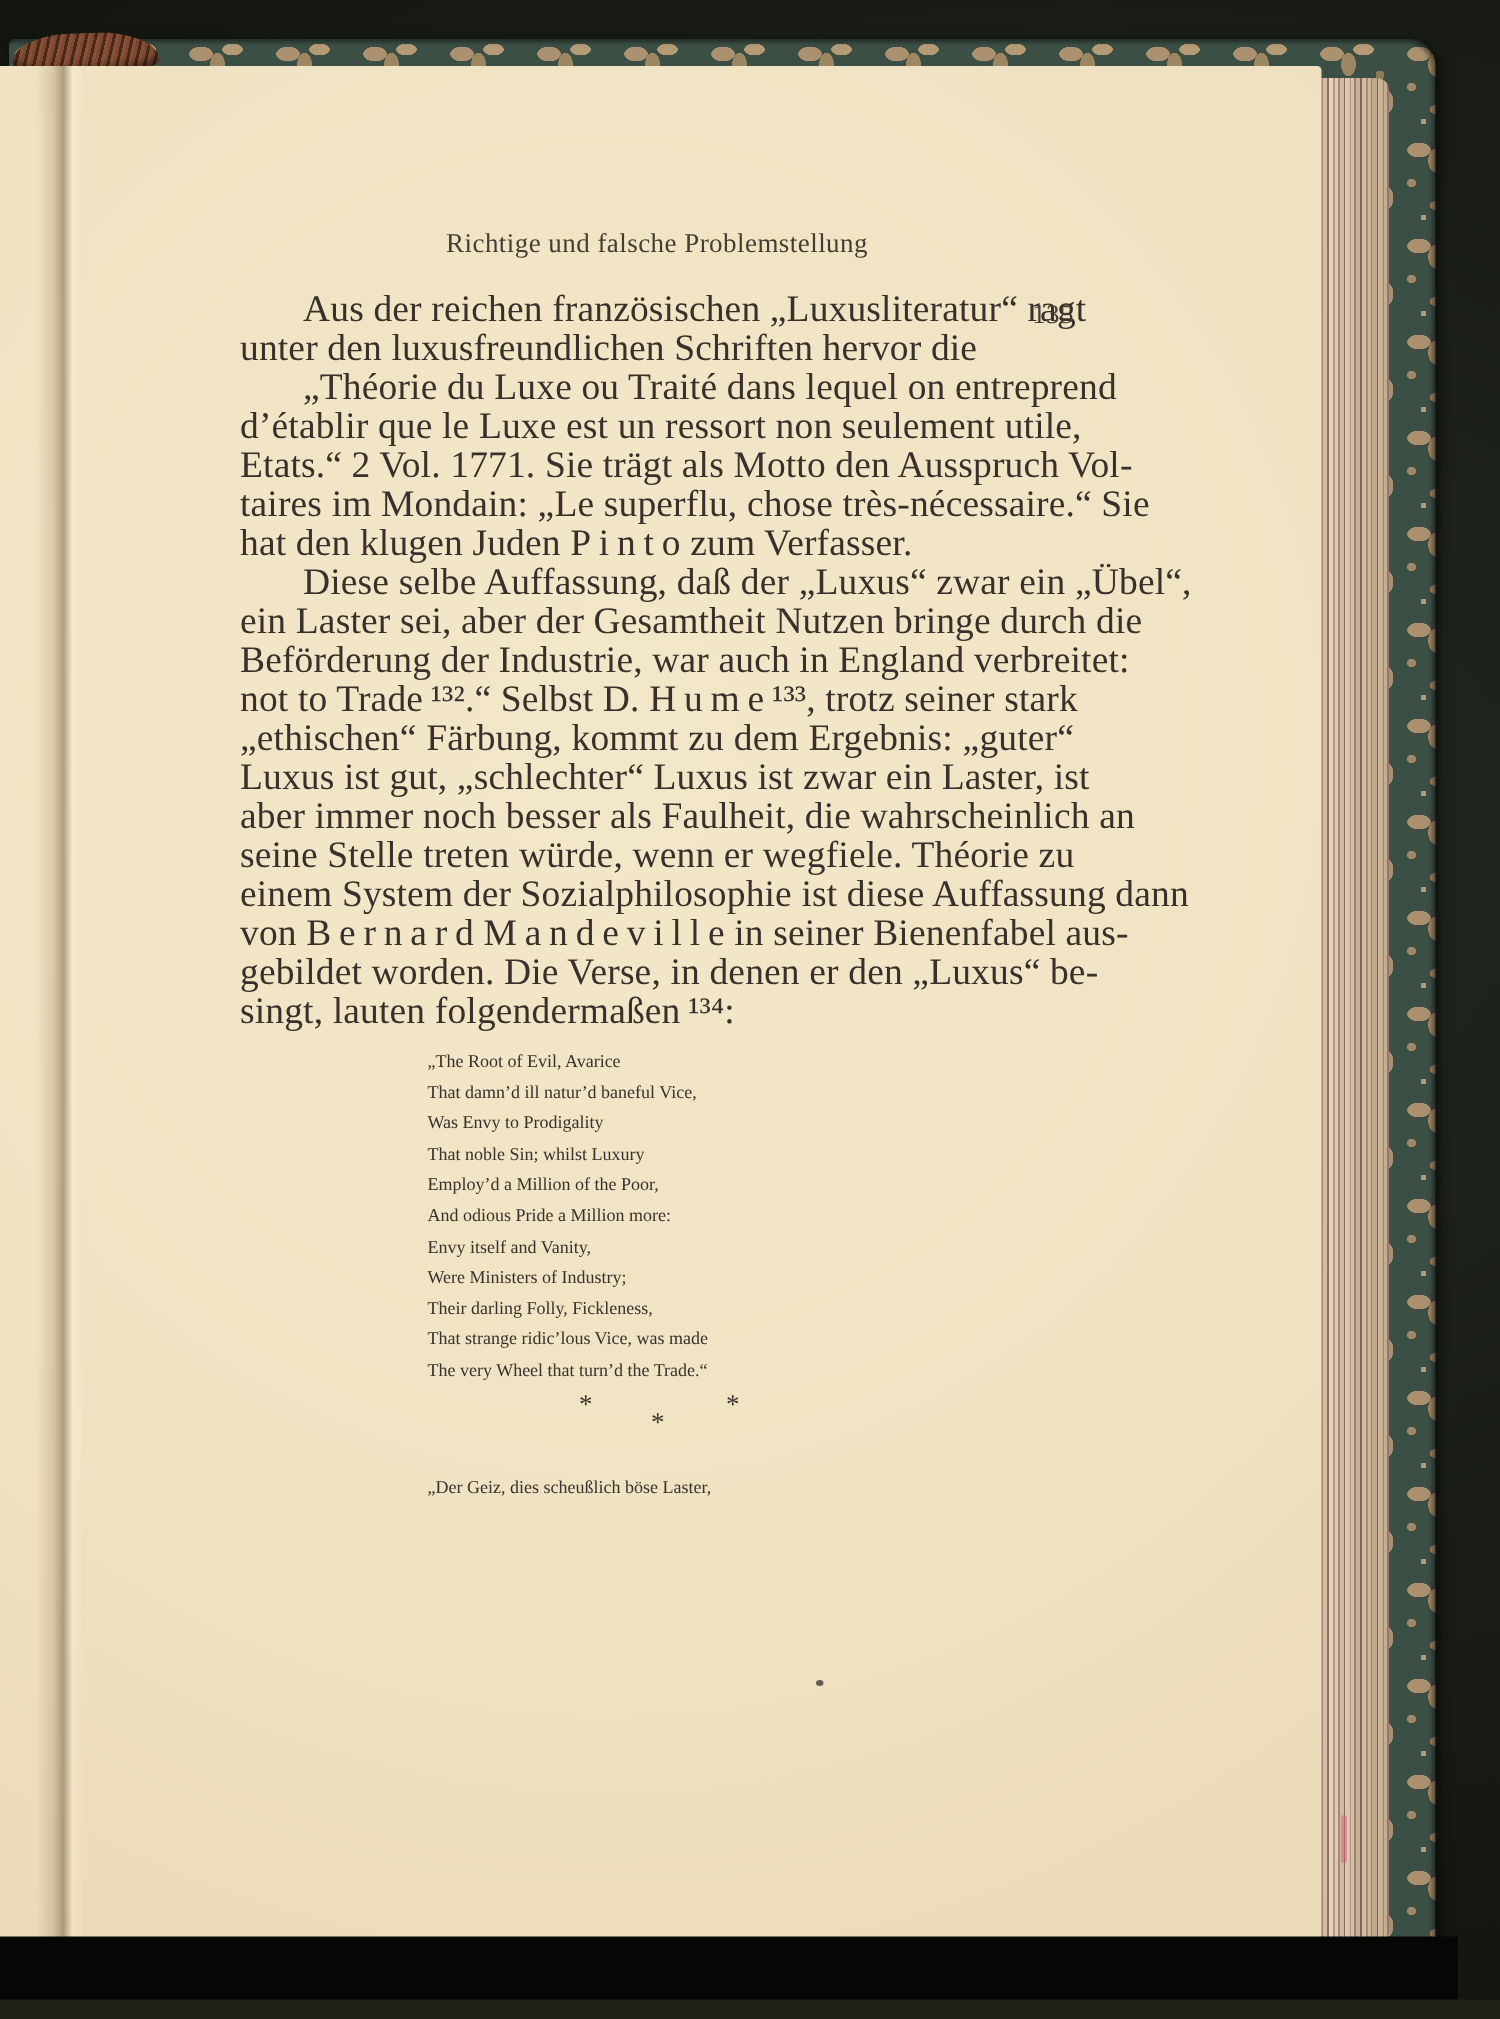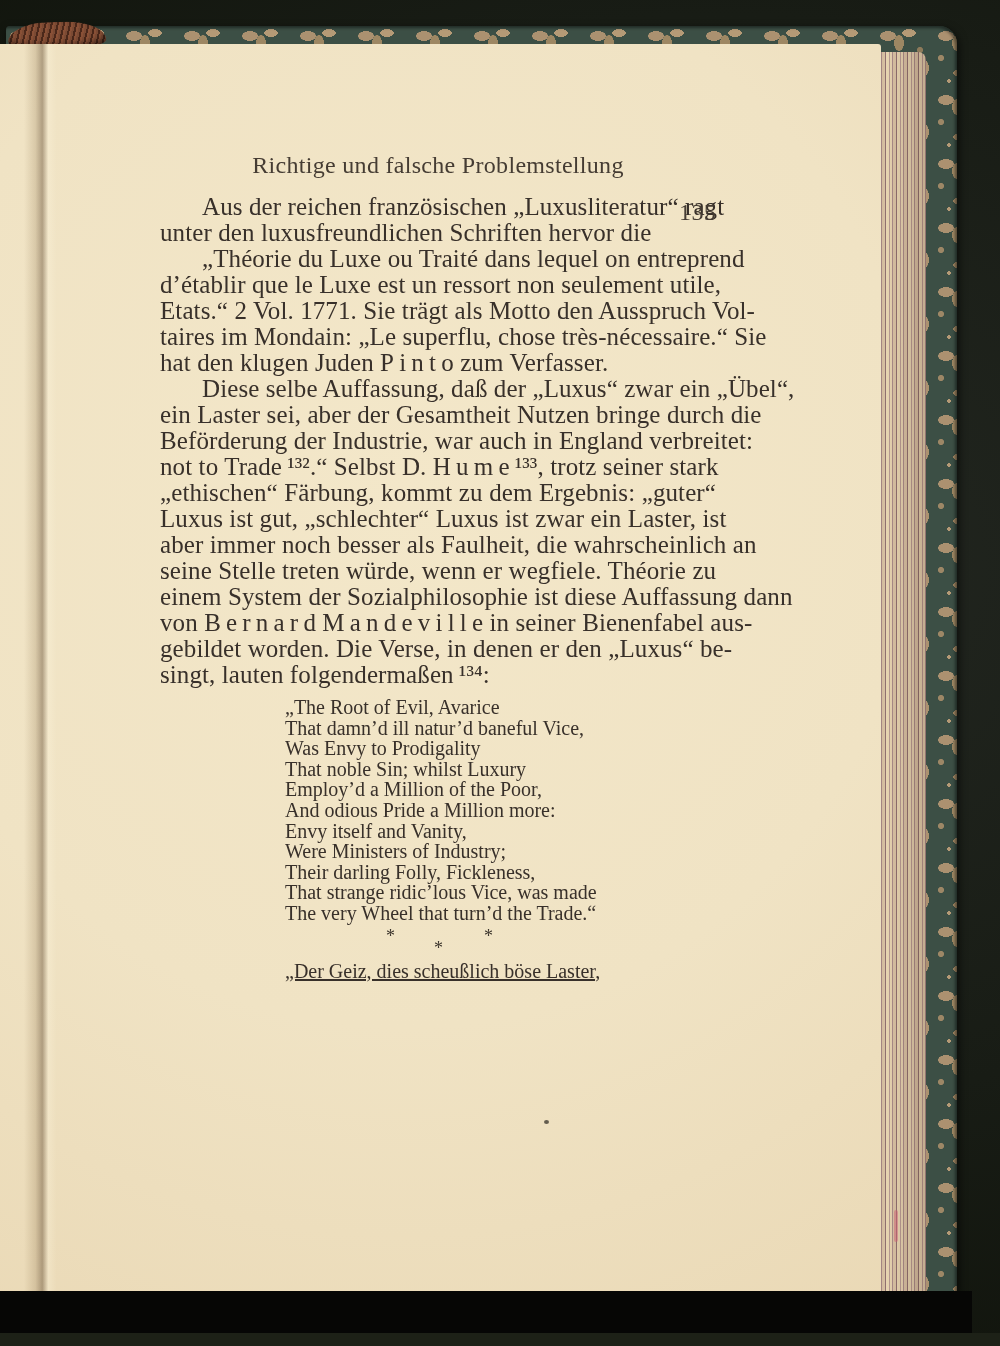--- a/index.html
+++ b/index.html
@@ -70,35 +70,35 @@
   }
   .speck{
     position:absolute;left:544px;top:1076px;width:5px;height:4px;
     background:#4a443a;border-radius:50%;opacity:.85;
   }
   
   .text-area{
     position:absolute;left:160px;top:108px;width:556px;
     color:#38302a;
   }
-  .hdr{position:relative;height:26px;font-size:24px;color:#453c33;letter-spacing:.3px;}
+  .hdr{position:relative;height:26px;font-size:18px;color:#453c33;letter-spacing:.3px;}
   .running-title{position:absolute;left:50%;transform:translateX(-50%);white-space:nowrap;}
   .page-number{position:absolute;right:0;top:0;margin-top:47px;}
   .body-block{margin-top:16px;font-size:25px;line-height:26px;letter-spacing:.1px;}
   .bline{height:26px;text-align:justify;text-align-last:justify;white-space:nowrap;}
   .bline.indent{padding-left:42px;}
   .bline.noJ{text-align:right;text-align-last:left;}
-  .poem{margin-top:9px;padding-left:125px;font-size:20px;line-height:20.6px;}
+  .poem{margin-top:9px;padding-left:125px;font-size:12px;line-height:20.6px;}
   .pline{white-space:nowrap;}
   .sep{position:relative;height:36px;font-size:18px;color:#3c352d;}
   .ast{position:absolute;}
   .a1{left:226px;top:2px;}
   .a2{left:324px;top:2px;}
   .a3{left:274px;top:14px;}
-  .poem.de{margin-top:0;line-height:22.5px;text-decoration:underline;}
+  .poem.de{margin-top:20px;line-height:22.5px;}
   
   .bottom-shadow{position:absolute;left:0;top:1291px;width:972px;height:44px;background:#060605;}
   .floor{position:absolute;left:0;top:1333px;width:1000px;height:13px;background:#1d2117;}
 </style>
 </head>
 <body>
 
 <div class="scene">
   <div class="cover"></div>
   <div class="headband"></div>

